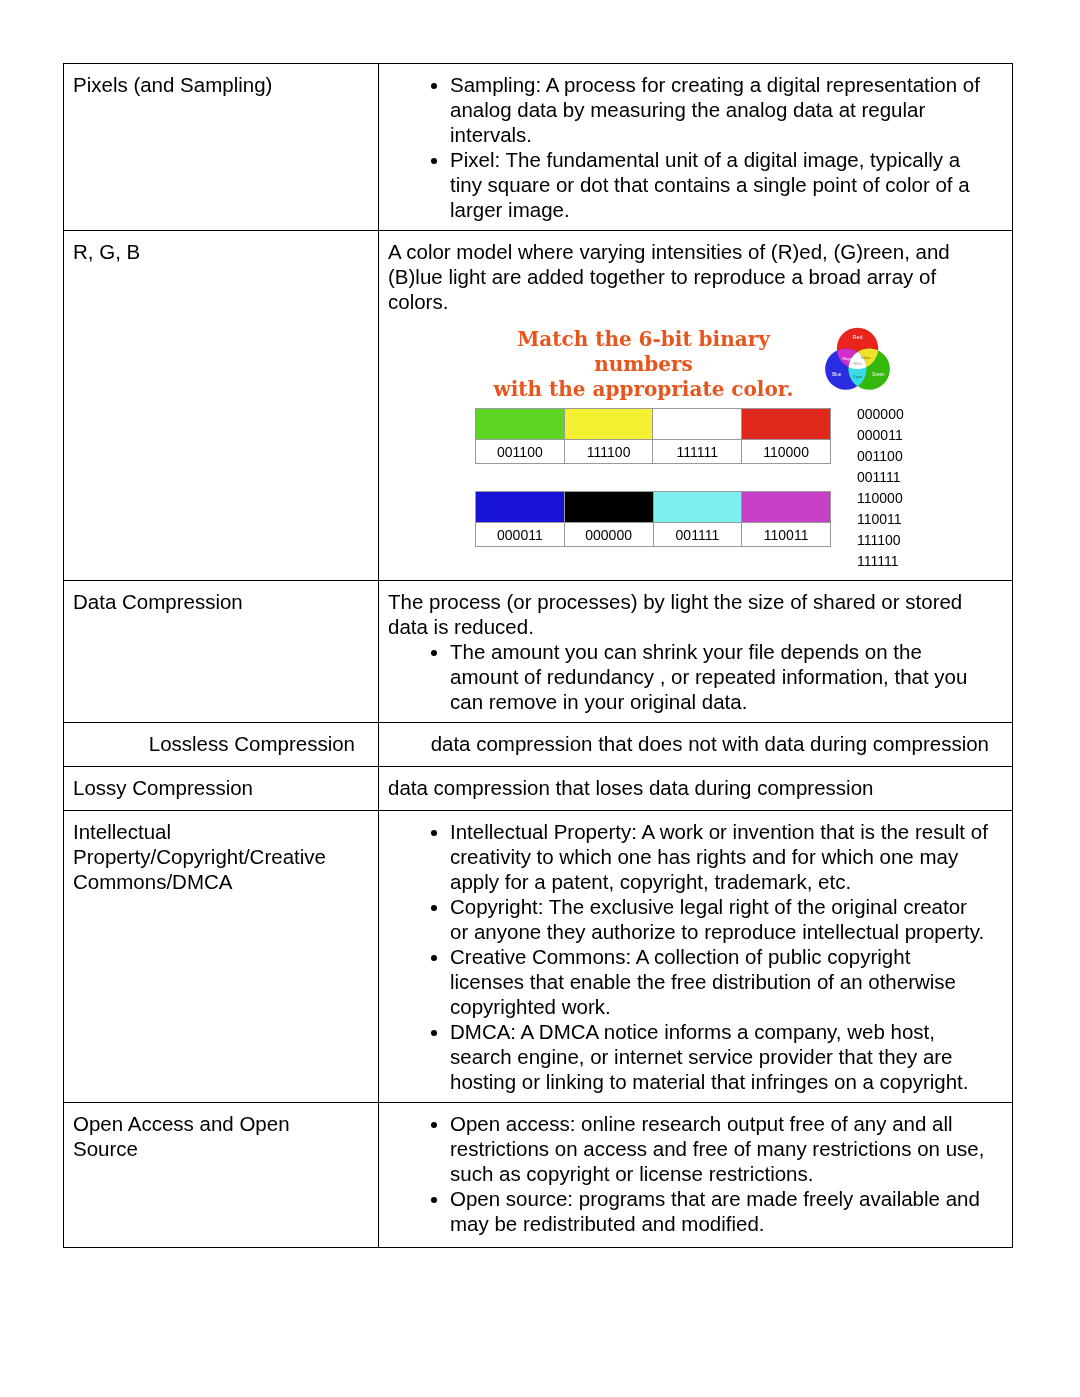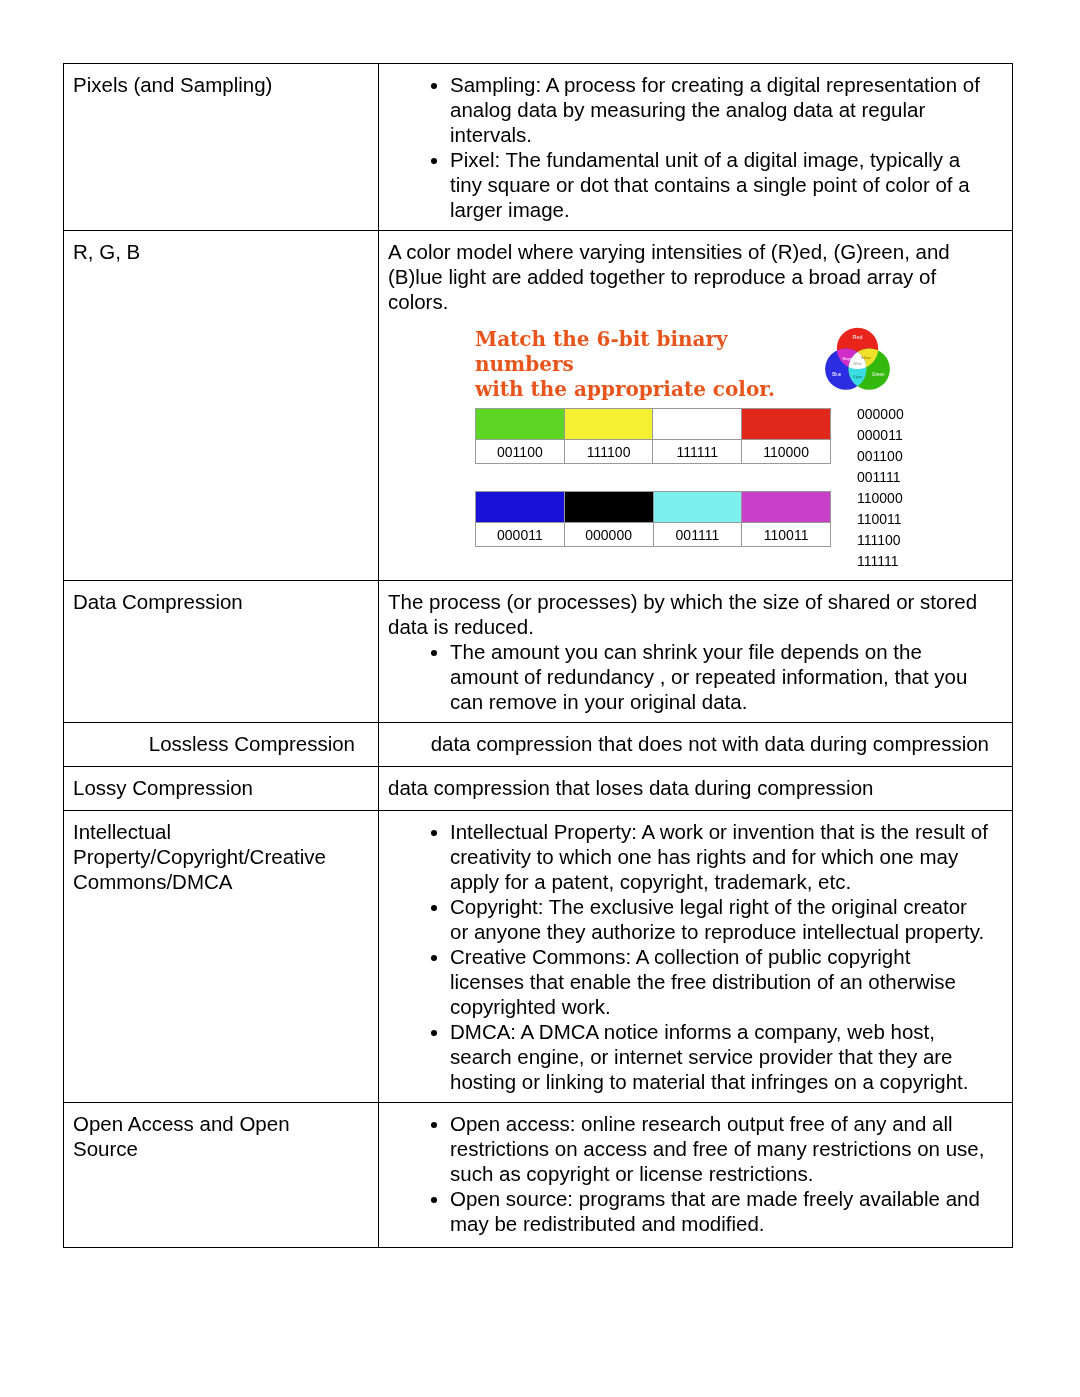--- a/index.html
+++ b/index.html
@@ -96,21 +96,21 @@
         </td>
       </tr>
 
       <tr class="r1">
         <td class="term">R, G, B</td>
         <td class="def">
           <p class="par">A color model where varying intensities of (R)ed, (G)reen, and (B)lue light are added together to reproduce a broad array of colors.</p>
 
           <div class="exercise">
             <div class="ex-top">
-              <div class="ex-heading" style="color: rgb(232, 85, 28);">
+              <div class="ex-heading" style="color: rgb(232, 85, 28); text-align: center;">
                 <div>Match the 6-bit binary numbers</div>
                 <div>with the appropriate color.</div>
               </div>
               <svg class="venn" viewBox="0 0 92 80" aria-hidden="true">
                 <defs>
                   <clipPath id="clipR">
                       <circle cx="46" cy="26" r="23"></circle>
                     </clipPath>
                   <clipPath id="clipB">
                       <circle cx="33" cy="49" r="23"></circle>
@@ -187,21 +187,21 @@
                 <div>111111</div>
               </div>
             </div>
           </div>
         </td>
       </tr>
 
       <tr class="r2">
         <td class="term">Data Compression</td>
         <td class="def">
-          <p class="par">The process (or processes) by which the size of shared or stored data is reduced.</p>
+          <p class="par">The process (or processes) by light the size of shared or stored data is reduced.</p>
           <ul class="blist">
             <li>The amount you can shrink your file depends on the amount of redundancy , or repeated information, that you can remove in your original data.</li>
           </ul>
         </td>
       </tr>
 
       <tr class="r3">
         <td class="term">Lossless Compression</td>
         <td class="def">
           <p class="par">data compression that does not with data during compression</p>

